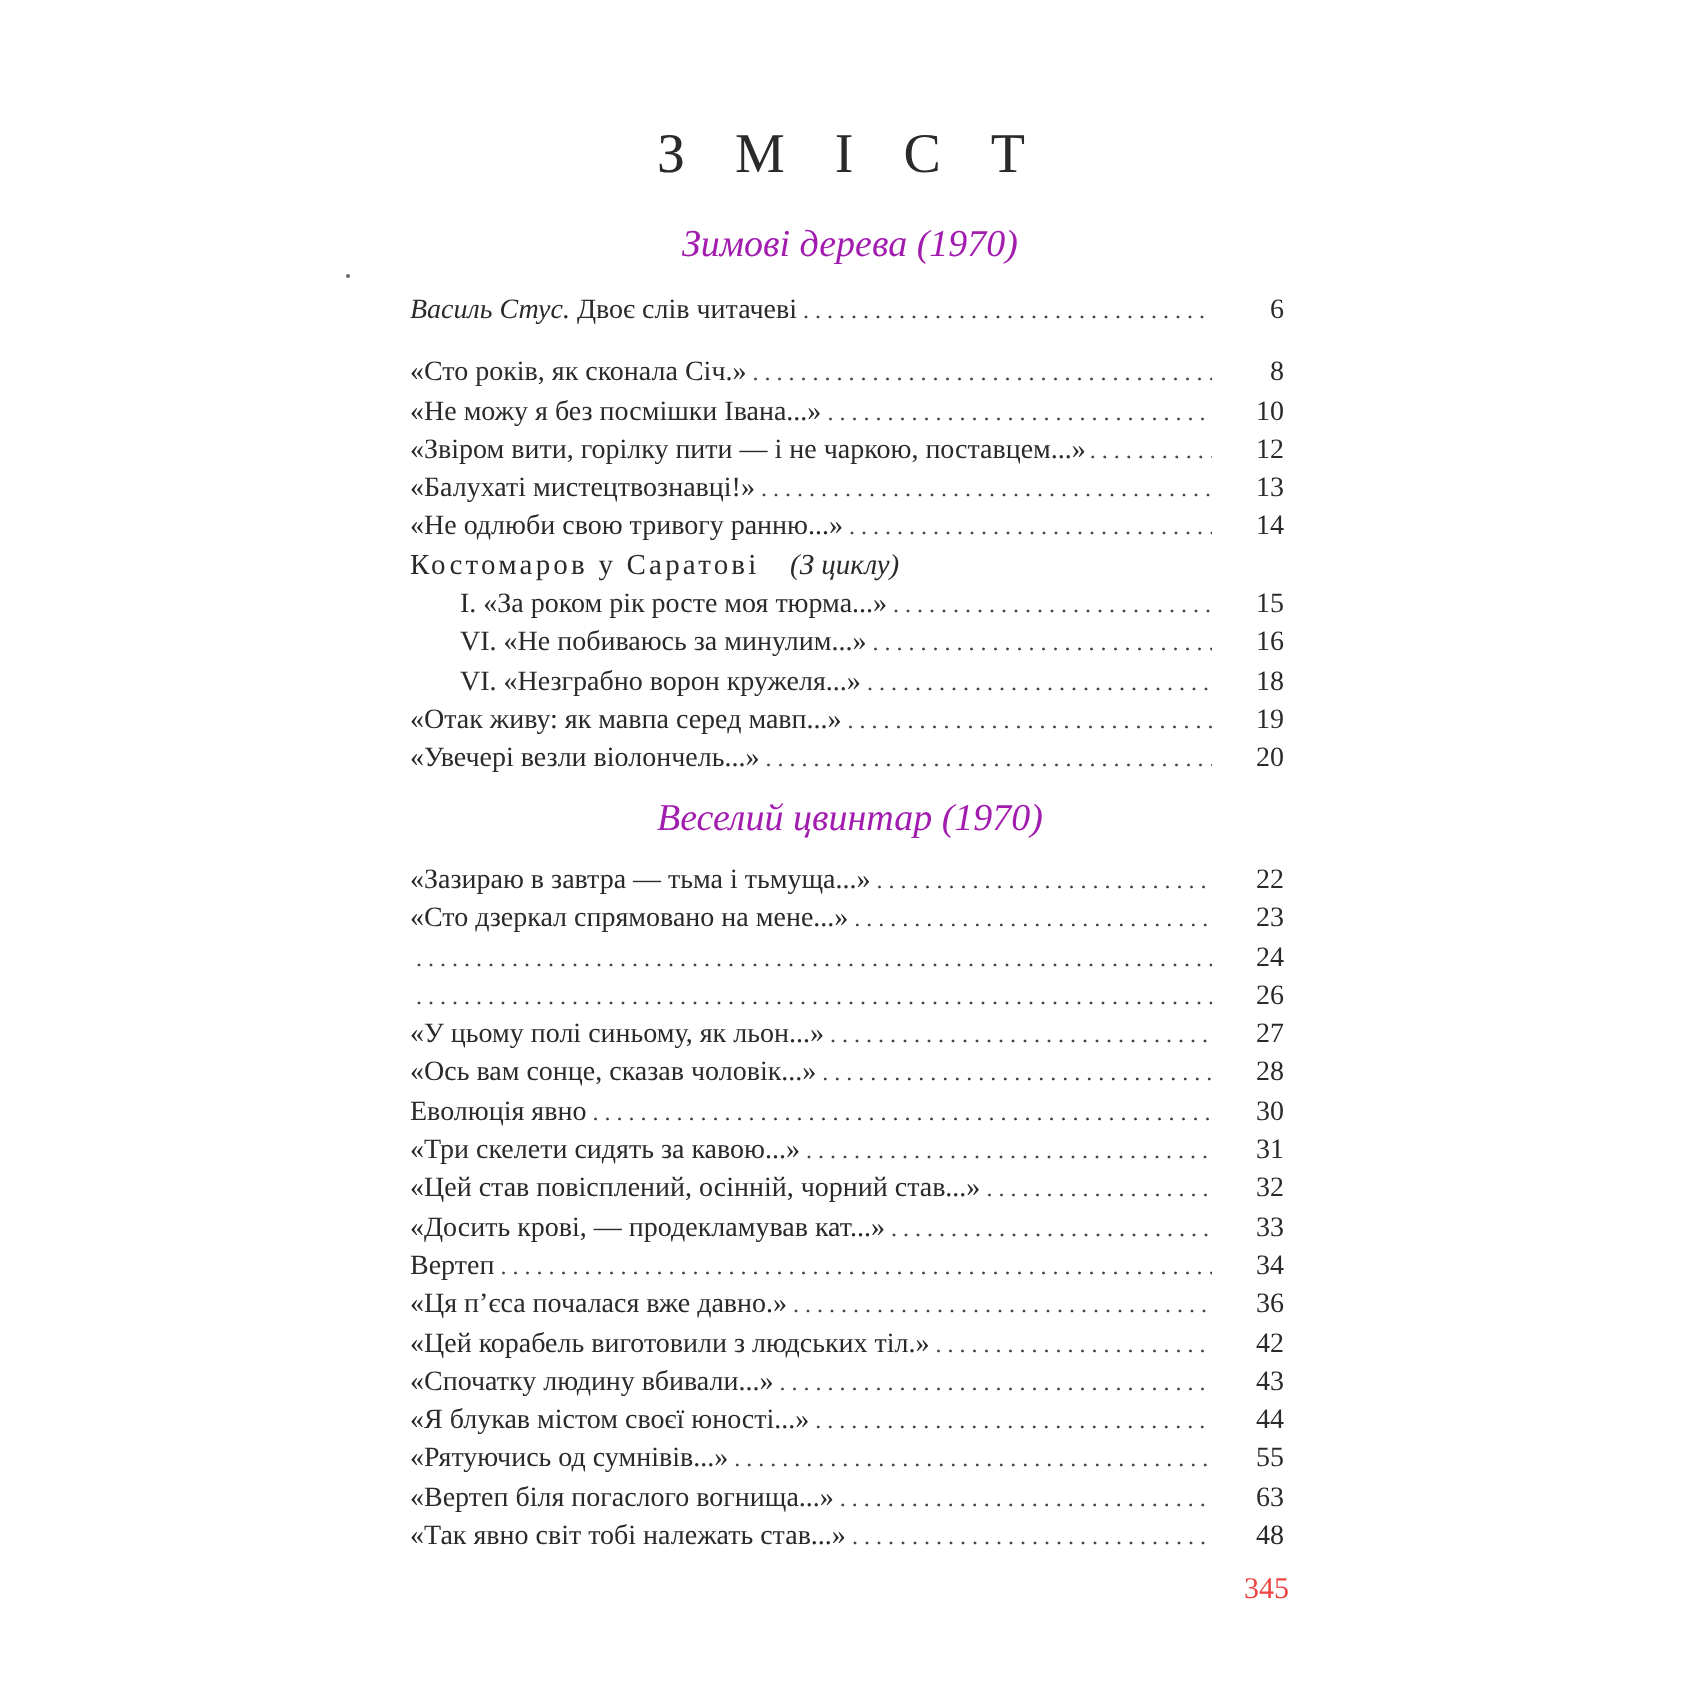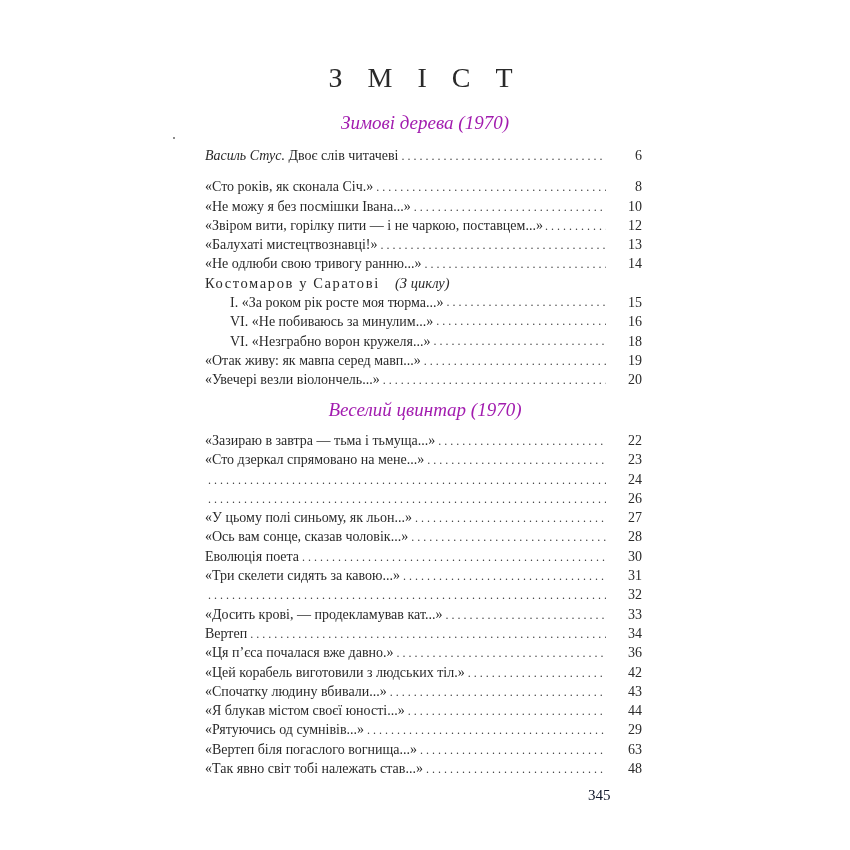--- a/index.html
+++ b/index.html
@@ -35,22 +35,22 @@
   }
   .row .pg { flex: 0 0 32px; text-align: right; }
   .row .spacer { flex: 1 1 auto; }
   .author { font-style: italic; }
   .indent { padding-left: 25px; align-items: flex-end; }
   .subhead .txt { letter-spacing: 1.6px; font-size: 14.5px; }
   .subhead .note { font-style: italic; letter-spacing: 0; margin-left: 10px; }
   .gap { height: 12px; }
   .stray-dot { position: absolute; left: 173px; top: 137px; width: 2px; height: 2px; background: #666; border-radius: 1px; }
   .page-number {
-    position: absolute; left: 588px; top: 787px; font-family: "Liberation Serif", serif;
-    font-size: 15px; color: #0f172a;
+    position: absolute; left: 622px; top: 787px; font-family: "Liberation Serif", serif;
+    font-size: 15px; color: #ef4444;
   }
 </style>
 </head>
 <body>
 
 <div class="page">
 
   <div class="title">З М І С Т</div>
   <div class="stray-dot"></div>
 
@@ -147,30 +147,31 @@
         <span class="txt">«У цьому полі синьому, як льон...»</span>
         <span class="dots"></span>
         <span class="pg">27</span>
       </div>
     <div class="row">
         <span class="txt">«Ось вам сонце, сказав чоловік...»</span>
         <span class="dots"></span>
         <span class="pg">28</span>
       </div>
     <div class="row">
-        <span class="txt">Еволюція поета</span>
+        <span class="txt">Еволюція явно</span>
         <span class="dots"></span>
         <span class="pg">30</span>
       </div>
     <div class="row">
         <span class="txt">«Три скелети сидять за кавою...»</span>
         <span class="dots"></span>
         <span class="pg">31</span>
       </div>
     <div class="row">
+        <span class="txt">«Цей став повісплений, осінній, чорний став...»</span>
         <span class="dots"></span>
         <span class="pg">32</span>
       </div>
     <div class="row">
         <span class="txt">«Досить крові, — продекламував кат...»</span>
         <span class="dots"></span>
         <span class="pg">33</span>
       </div>
     <div class="row">
         <span class="txt">Вертеп</span>
@@ -193,21 +194,21 @@
         <span class="pg">43</span>
       </div>
     <div class="row">
         <span class="txt">«Я блукав містом своєї юності...»</span>
         <span class="dots"></span>
         <span class="pg">44</span>
       </div>
     <div class="row">
         <span class="txt">«Рятуючись од сумнівів...»</span>
         <span class="dots"></span>
-        <span class="pg">29</span>
+        <span class="pg">55</span>
       </div>
     <div class="row">
         <span class="txt">«Вертеп біля погаслого вогнища...»</span>
         <span class="dots"></span>
         <span class="pg">63</span>
       </div>
     <div class="row">
         <span class="txt">«Так явно світ тобі належать став...»</span>
         <span class="dots"></span>
         <span class="pg">48</span>

